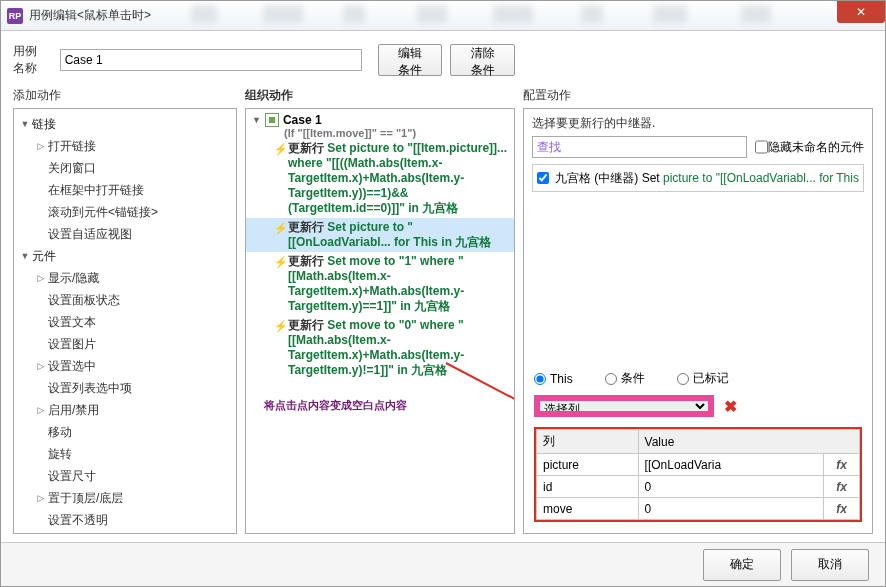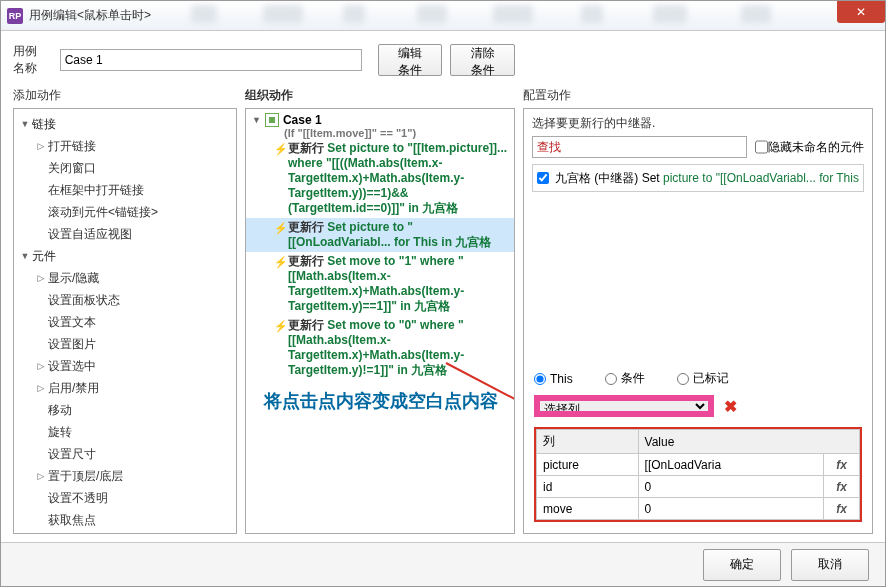--- a/index.html
+++ b/index.html
@@ -42,28 +42,28 @@
 .case-hdr .ic::after { content:''; position:absolute; left:3px; top:3px; width:6px; height:6px; background:#6aa84f; }
 .case-hdr .tw { font-size:9px; color:#666; }
 .case-sub { padding-left: 38px; color:#777; font-size:11px; }
 .action { display:flex; padding: 2px 6px 2px 28px; line-height: 15px; }
 .action.sel { background:#cfe7fb; }
 .bolt { width:14px; flex:none; color:#999; font-size:11px; padding-top:1px; }
 .act-txt { flex:1; }
 .act-txt .t1 { color:#333; }
 .act-txt .t2 { color:#147a3b; }
 
-.annot { position:absolute; left: 18px; bottom: 120px; color:#0369a1; font-size:18px; pointer-events:none; }
+.annot { position:absolute; left: 18px; bottom: 120px; color:#701a75; font-size:11px; pointer-events:none; }
 .arrow-svg { position:absolute; left: 160px; bottom: 30px; width: 260px; height: 180px; pointer-events:none; }
 
 
 .right { width: 350px; }
 .cfg-lbl { padding:6px 8px 4px; color:#333; }
 .search-row { display:flex; align-items:center; gap:8px; padding:0 8px 6px; }
-.search-row input { flex:1; height:22px; border:1px solid #aaa; padding:0 4px; color:#b91c1c; }
+.search-row input { flex:1; height:22px; border:1px solid #aaa; padding:0 4px; color:#8b5cf6; }
 .cb-row { display:flex; align-items:center; }
 .item-list { margin:0 8px 4px; border:1px solid #ccc; padding:4px; height:28px; background:#fff; display:flex; align-items:center; gap:6px; }
 .item-list .chk { width:12px; height:12px; }
 .item-list .itxt { white-space:nowrap; overflow:hidden; text-overflow:ellipsis; }
 .item-list .g { color:#147a3b; }
 .radio-row { display:flex; align-items:center; gap:32px; padding:4px 10px; }
 .radio-row label { display:flex; align-items:center; gap:4px; }
 .radio-row input { width:12px; height:12px; }
 .sel-row { display:flex; align-items:center; gap:10px; padding:4px 10px; }
 .sel-row select { flex:0 0 180px; height:22px; border:6px solid #ec4899; }
@@ -158,20 +158,24 @@
             <span class="tw"></span>
             <span class="lbl">设置文本</span>
           </div>
           <div class="tree-item lvl1">
             <span class="tw"></span>
             <span class="lbl">设置图片</span>
           </div>
           <div class="tree-item lvl1">
             <span class="tw">▷</span>
             <span class="lbl">设置选中</span>
+          </div>
+          <div class="tree-item lvl1">
+            <span class="tw"></span>
+            <span class="lbl">设置列表选中项</span>
           </div>
           <div class="tree-item lvl1">
             <span class="tw">▷</span>
             <span class="lbl">启用/禁用</span>
           </div>
           <div class="tree-item lvl1">
             <span class="tw"></span>
             <span class="lbl">移动</span>
           </div>
           <div class="tree-item lvl1">

